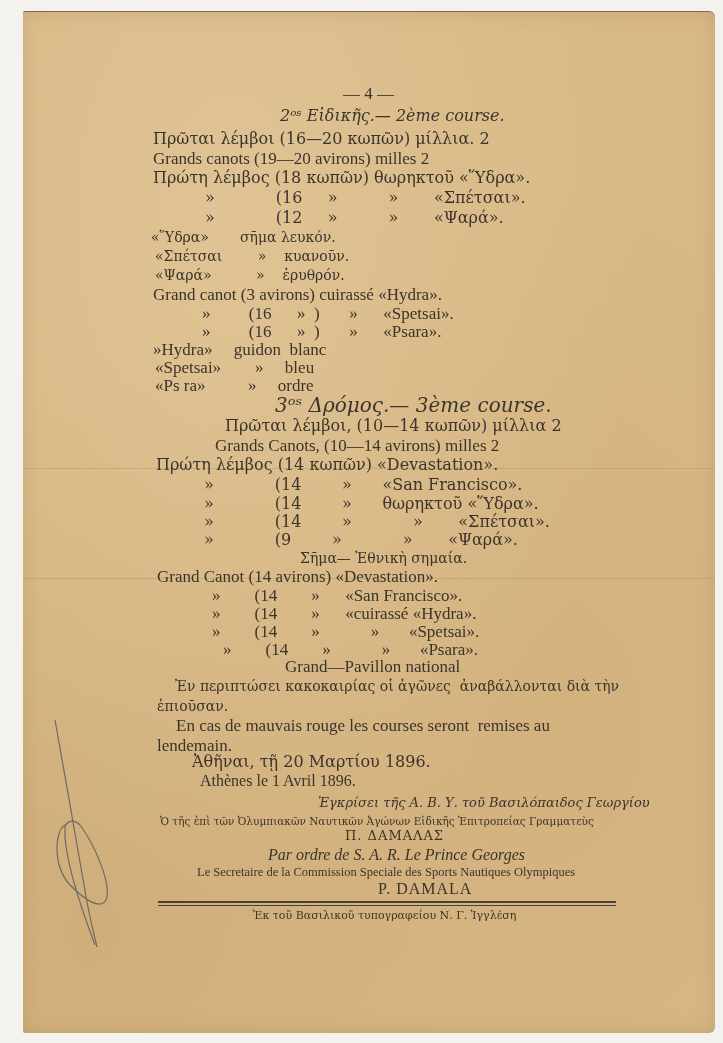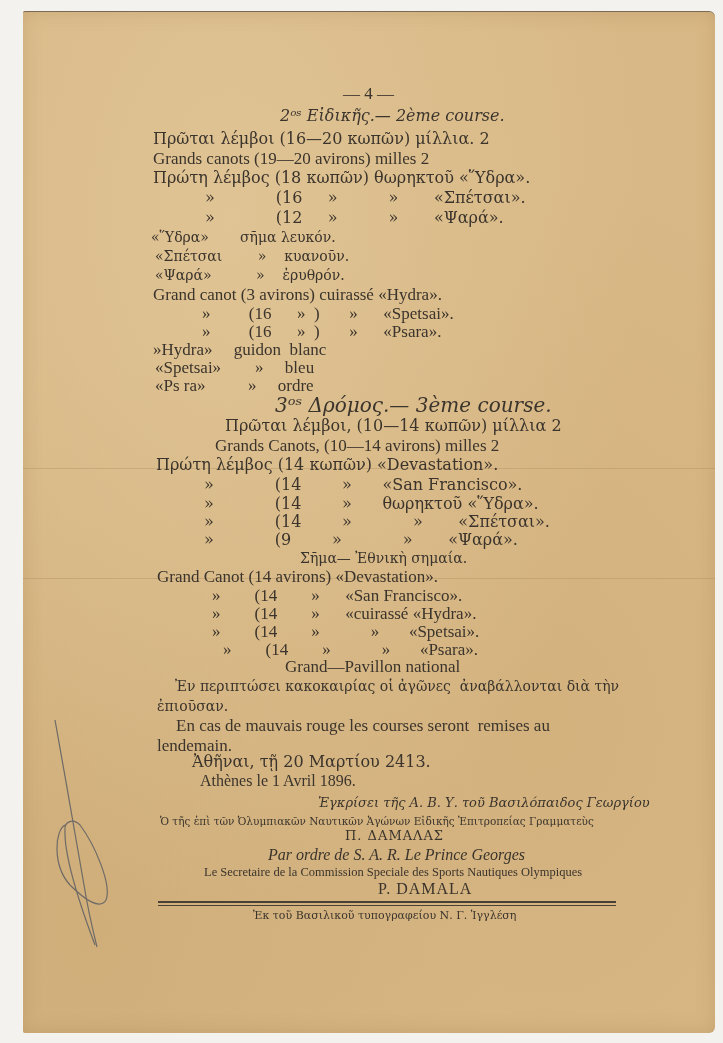--- a/index.html
+++ b/index.html
@@ -70,28 +70,28 @@
 <div class="ln lg" style="left:212px;top:605px">»        (14        »      «cuirassé «Hydra».</div>
 <div class="ln lg" style="left:212px;top:623px">»        (14        »            »       «Spetsai».</div>
 <div class="ln lg" style="left:223px;top:641px">»        (14        »            »       «Psara».</div>
 <div class="ln lg" style="left:285px;top:658px">Grand—Pavillon national</div>
 
 <div class="ln md g" style="left:175px;top:679px;font-size:14px">Ἐν περιπτώσει κακοκαιρίας οἱ ἀγῶνες  ἀναβάλλονται διὰ τὴν</div>
 <div class="ln md g" style="left:157px;top:699px;font-size:14px">ἐπιοῦσαν.</div>
 <div class="ln lg" style="left:176px;top:717px">En cas de mauvais rouge les courses seront  remises au</div>
 <div class="ln lg" style="left:157px;top:737px">lendemain.</div>
 
-<div class="ln md g" style="left:192px;top:754px">Ἀθῆναι, τῇ 20 Μαρτίου 2413.</div>
+<div class="ln md g" style="left:192px;top:754px">Ἀθῆναι, τῇ 20 Μαρτίου 1896.</div>
 <div class="ln lg" style="left:200px;top:773px;font-size:16px">Athènes le 1 Avril 1896.</div>
 
 <div class="ln it g" style="left:318px;top:796px;font-size:13px">Ἐγκρίσει τῆς Α. Β. Υ. τοῦ Βασιλόπαιδος Γεωργίου</div>
 <div class="ln g" style="left:160px;top:816px;font-size:10.5px">Ὁ τῆς ἐπὶ τῶν Ὀλυμπιακῶν Ναυτικῶν Ἀγώνων Εἰδικῆς Ἐπιτροπείας Γραμματεὺς</div>
 <div class="ln g" style="left:345px;top:829px;font-size:13px;letter-spacing:1px">Π. ΔΑΜΑΛΑΣ</div>
 <div class="ln it" style="left:268px;top:847px;font-size:16px">Par ordre de S. A. R. Le Prince Georges</div>
-<div class="ln" style="left:204px;top:866px;font-size:12.5px">Le Secretaire de la Commission Speciale des Sports Nautiques Olympiques</div>
+<div class="ln" style="left:197px;top:866px;font-size:12.5px">Le Secretaire de la Commission Speciale des Sports Nautiques Olympiques</div>
 <div class="ln" style="left:378px;top:881px;font-size:16px;font-variant:small-caps;letter-spacing:1px">P. DAMALA</div>
 
 <div class="rule1" style="top:901px"></div>
 <div class="rule2" style="top:905px"></div>
 
 <div class="ln g" style="left:253px;top:910px;font-size:11px">Ἐκ τοῦ Βασιλικοῦ τυπογραφείου Ν. Γ. Ἰγγλέση</div>
 
 <svg class="scribble" width="70" height="240" viewBox="0 0 70 240">
   <path d="M5 5 C 15 60, 25 120, 34 170 C 38 195, 44 220, 47 232" stroke="#6e6a66" stroke-width="1.2" fill="none"></path>
   <path d="M15 110 C 5 115, 2 150, 20 170 C 35 185, 50 195, 56 185 C 62 170, 45 130, 30 110 C 22 102, 14 108, 15 115 C 14 140, 30 190, 45 230" stroke="#6e6a66" stroke-width="1.2" fill="none"></path>

